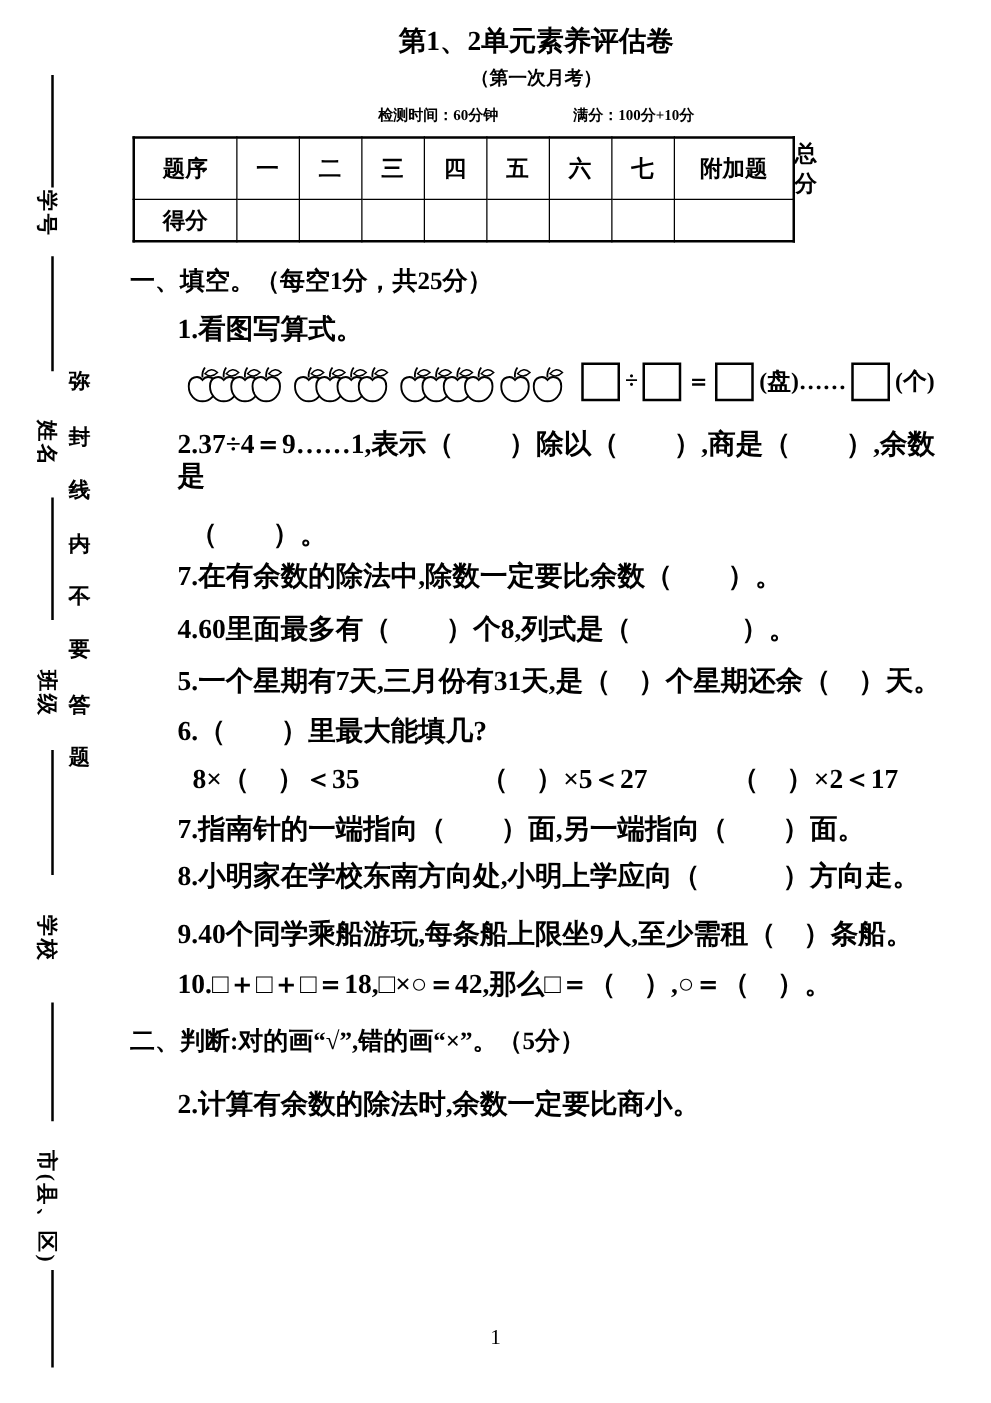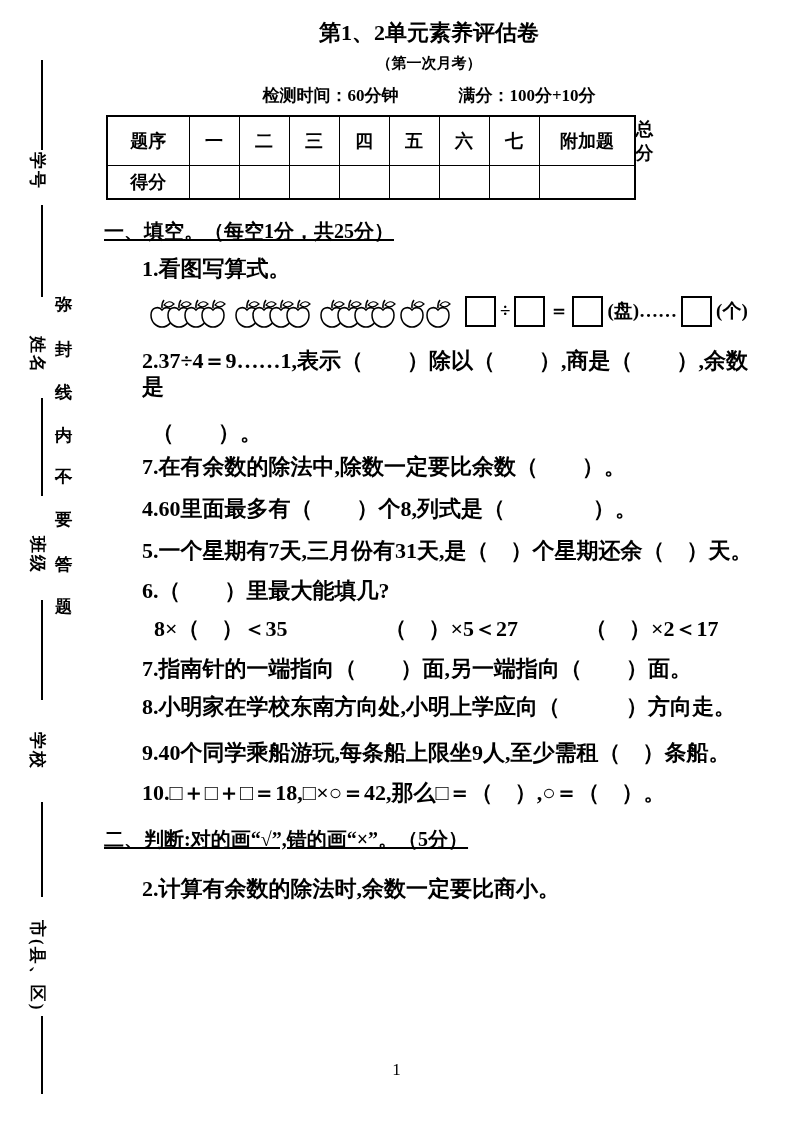--- a/index.html
+++ b/index.html
@@ -33,28 +33,28 @@
     writing-mode:vertical-rl; text-orientation:upright;
     font-size:17px; font-weight:bold; letter-spacing:12px; white-space:nowrap;
   }
 
   
   .content { position:absolute; left:104px; top:0; width:650px; }
   .title   { margin:70px 0 0 0; text-align:center; font-size:28px; line-height:32px; font-weight:bold; }
   .subtitle{ margin:20px 0 0 0; text-align:center; font-size:22px; line-height:26px; font-weight:bold; }
   .monthly { margin:8px 0 6px 0; text-align:center; font-size:15px; line-height:18px; font-weight:bold; }
   .examinfo{ margin:12px 0 0 0; display:flex; justify-content:center; gap:60px;
-             font-size:17px; font-weight:bold; }
+             font-size:12px; font-weight:bold; }
 
   table.score { margin:8px 0 0 2px; border-collapse:collapse; width:525px;
                 border:2px solid #000; table-layout:fixed; }
   table.score td { border:1.6px solid #000; height:32px; text-align:center;
                    font-size:18px; font-weight:bold; padding:0; }
 
-  .sec-head { margin:18px 0 0 0; font-size:20px; line-height:26px; font-weight:bold;text-decoration:underline; }
+  .sec-head { margin:18px 0 0 0; font-size:20px; line-height:26px; font-weight:bold; }
   .questions { padding-left:38px; }
   .q { font-size:22px; line-height:26px; font-weight:bold; }
   .mt8{margin-top:8px;} .mt10{margin-top:10px;} .mt12{margin-top:12px;}
   .mt14{margin-top:14px;} .mt16{margin-top:16px;} .mt18{margin-top:24px;} .mt20{margin-top:20px;}
 
   .apple-row { display:flex; align-items:center; margin:6px 0 0 6px; height:46px; }
   .eqn { display:flex; align-items:center; margin-left:8px; font-size:19px; font-weight:bold; }
   .blank-box { width:27px; height:27px; border:2px solid #000; display:inline-block;
                margin:0 4px; flex:none; background:#fff; }
 

